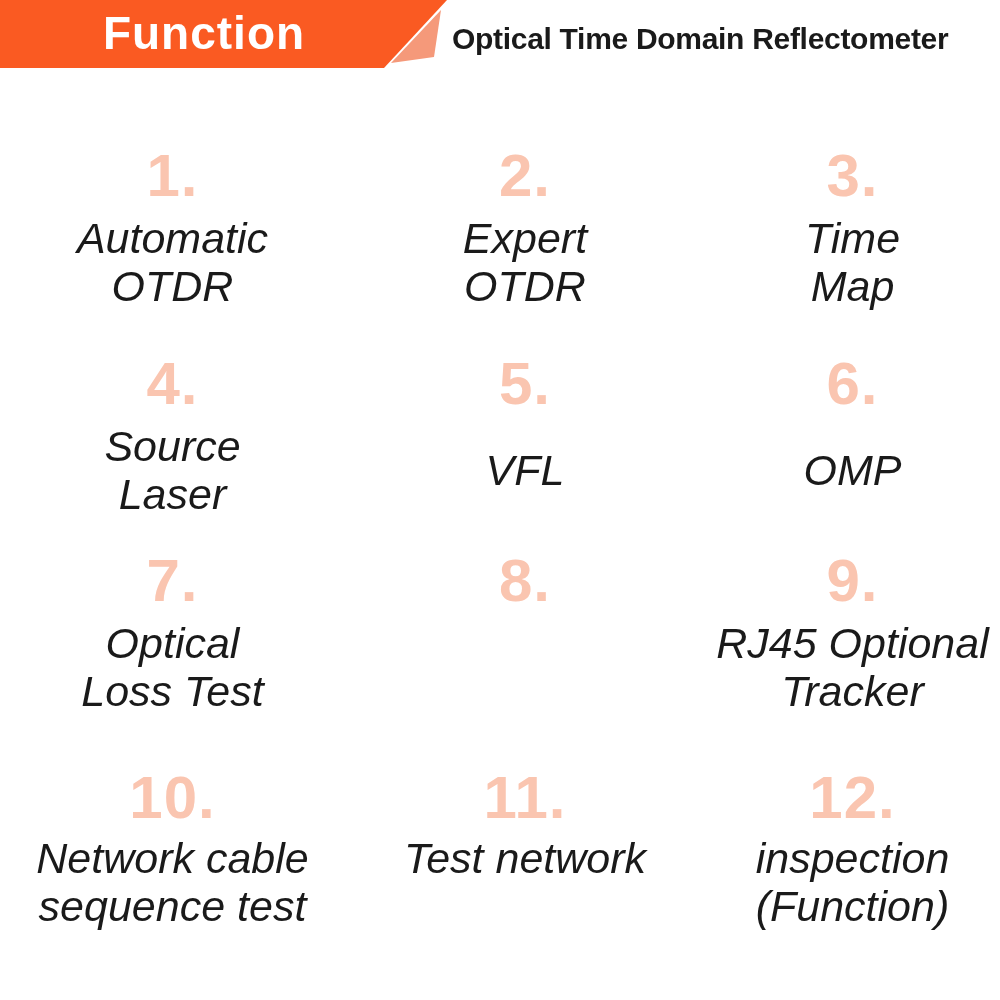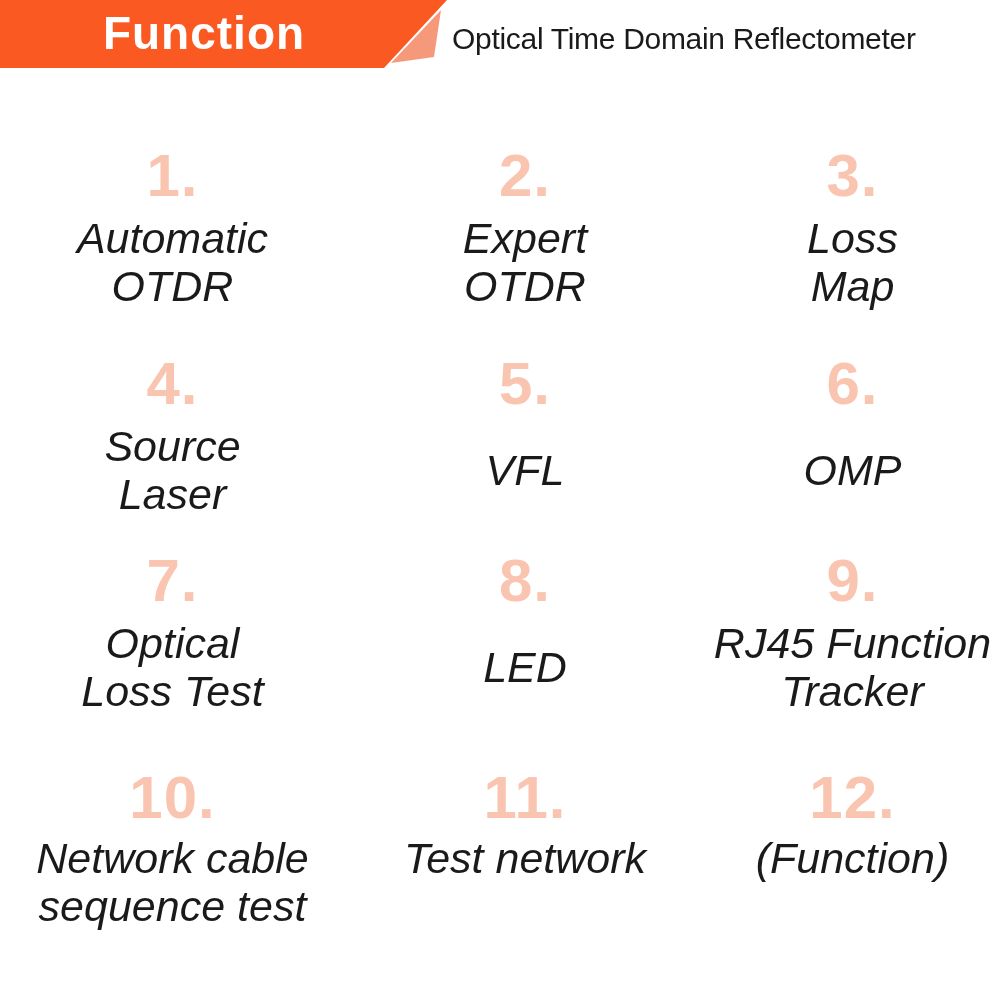--- a/index.html
+++ b/index.html
@@ -39,21 +39,21 @@
     color: #ffffff;
     font-size: 46px;
     font-weight: 600;
     letter-spacing: 1px;
   }
   .page-title {
     position: absolute;
     top: 22px;
     left: 452px;
     font-size: 30px;
-    font-weight: 400;
+    font-weight: 700;
     color: #1a1a1a;
     letter-spacing: -0.3px;
     white-space: nowrap;
   }
 
   
   .grid {
     position: absolute;
     top: 140px;
     left: 0;
@@ -120,21 +120,21 @@
     <div class="cell">
       <div class="feature-number">2.</div>
       <div class="lines">
           <div class="feature-line">Expert</div>
           <div class="feature-line">OTDR</div>
         </div>
     </div>
     <div class="cell">
       <div class="feature-number">3.</div>
       <div class="lines">
-          <div class="feature-line">Loss</div>
+          <div class="feature-line">Time</div>
           <div class="feature-line">Map</div>
         </div>
     </div>
 
     <div class="cell">
       <div class="feature-number">4.</div>
       <div class="lines">
           <div class="feature-line">Source</div>
           <div class="feature-line">Laser</div>
         </div>
@@ -154,46 +154,44 @@
 
     <div class="cell">
       <div class="feature-number">7.</div>
       <div class="lines">
           <div class="feature-line">Optical</div>
           <div class="feature-line">Loss Test</div>
         </div>
     </div>
     <div class="cell">
       <div class="feature-number">8.</div>
-      <div class="lines">
-          <div class="feature-line">LED</div>
-        </div>
     </div>
     <div class="cell">
       <div class="feature-number">9.</div>
       <div class="lines">
-          <div class="feature-line">RJ45 Function</div>
+          <div class="feature-line">RJ45 Optional</div>
           <div class="feature-line">Tracker</div>
         </div>
     </div>
 
     <div class="cell row4">
       <div class="feature-number">10.</div>
       <div class="lines">
           <div class="feature-line">Network cable</div>
           <div class="feature-line">sequence test</div>
         </div>
     </div>
     <div class="cell row4">
       <div class="feature-number">11.</div>
       <div class="lines">
           <div class="feature-line">Test network</div>
         </div>
     </div>
     <div class="cell row4">
       <div class="feature-number">12.</div>
       <div class="lines">
+          <div class="feature-line">inspection</div>
           <div class="feature-line">(Function)</div>
         </div>
     </div>
 
   </div>
 </div>
 
 </body></html>

